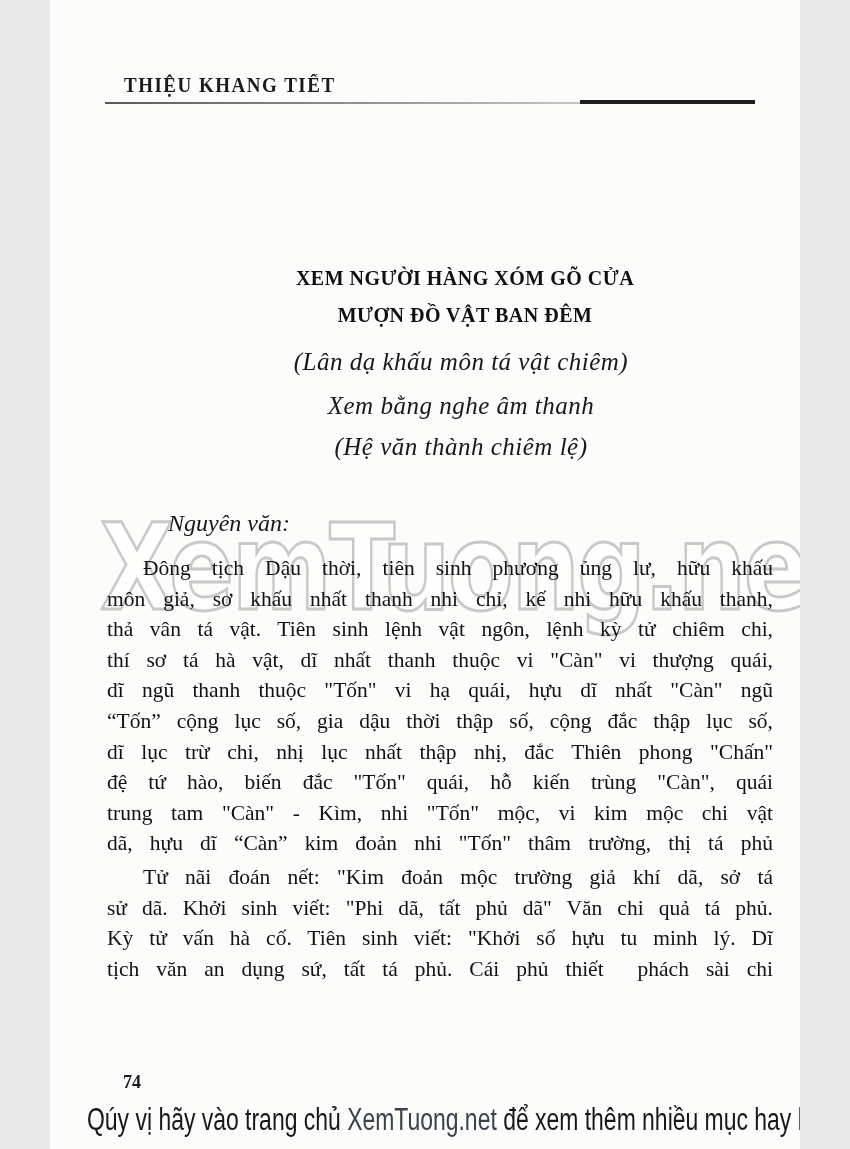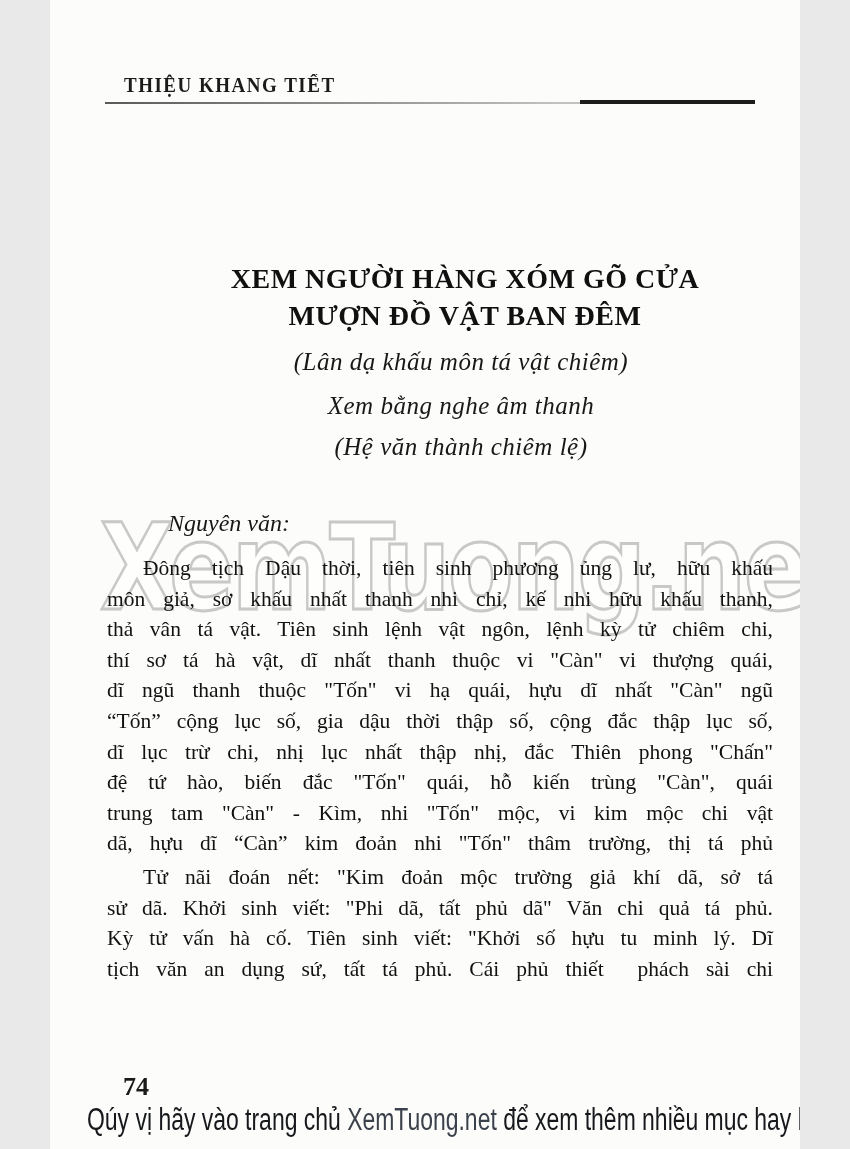--- a/index.html
+++ b/index.html
@@ -37,21 +37,21 @@
     transform:scaleX(0.8);transform-origin:left top;
     color:rgba(255,255,255,0.55);
     -webkit-text-stroke:3px rgba(168,168,168,0.62);
     white-space:nowrap;
     pointer-events:none;
   }
   .content{position:absolute;inset:0;z-index:2;}
   
   .title-block{position:absolute;left:80px;top:260px;width:670px;text-align:center;}
   .title-line{
-    font-size:28px;font-weight:bold;letter-spacing:0.5px;
+    font-size:20px;font-weight:bold;letter-spacing:0.5px;
     line-height:37px;color:#101010;
   }
   .subtitle{
     position:absolute;left:76px;width:670px;text-align:center;
     font-style:italic;font-size:25px;letter-spacing:0.5px;color:#181818;
   }
   .sub1{top:348px;}
   .sub2{top:392px;}
   .sub3{top:433px;}
   .section-label{
@@ -64,21 +64,21 @@
     font-size:21.5px;line-height:30.6px;color:#121212;
   }
   .para{margin:0;padding:0;}
   .para + .para{margin-top:3px;}
   .ln{text-align:justify;text-align-last:justify;}
   .ln.lastln{text-align-last:auto;}
   .ln.ind{padding-left:36px;}
   
   .page-number{
     position:absolute;left:73px;top:1072px;
-    font-size:26px;font-weight:bold;color:#1a1a1a;
+    font-size:18px;font-weight:bold;color:#1a1a1a;
   }
   .footer-note{
     position:absolute;left:37px;top:1102px;
     font-family:"Liberation Sans","DejaVu Sans",sans-serif;
     font-size:31px;font-weight:400;color:#16181c;
     transform:scaleX(0.74);transform-origin:left top;
     white-space:nowrap;
   }
   .footer-brand{color:#3c424c;}
 </style>

